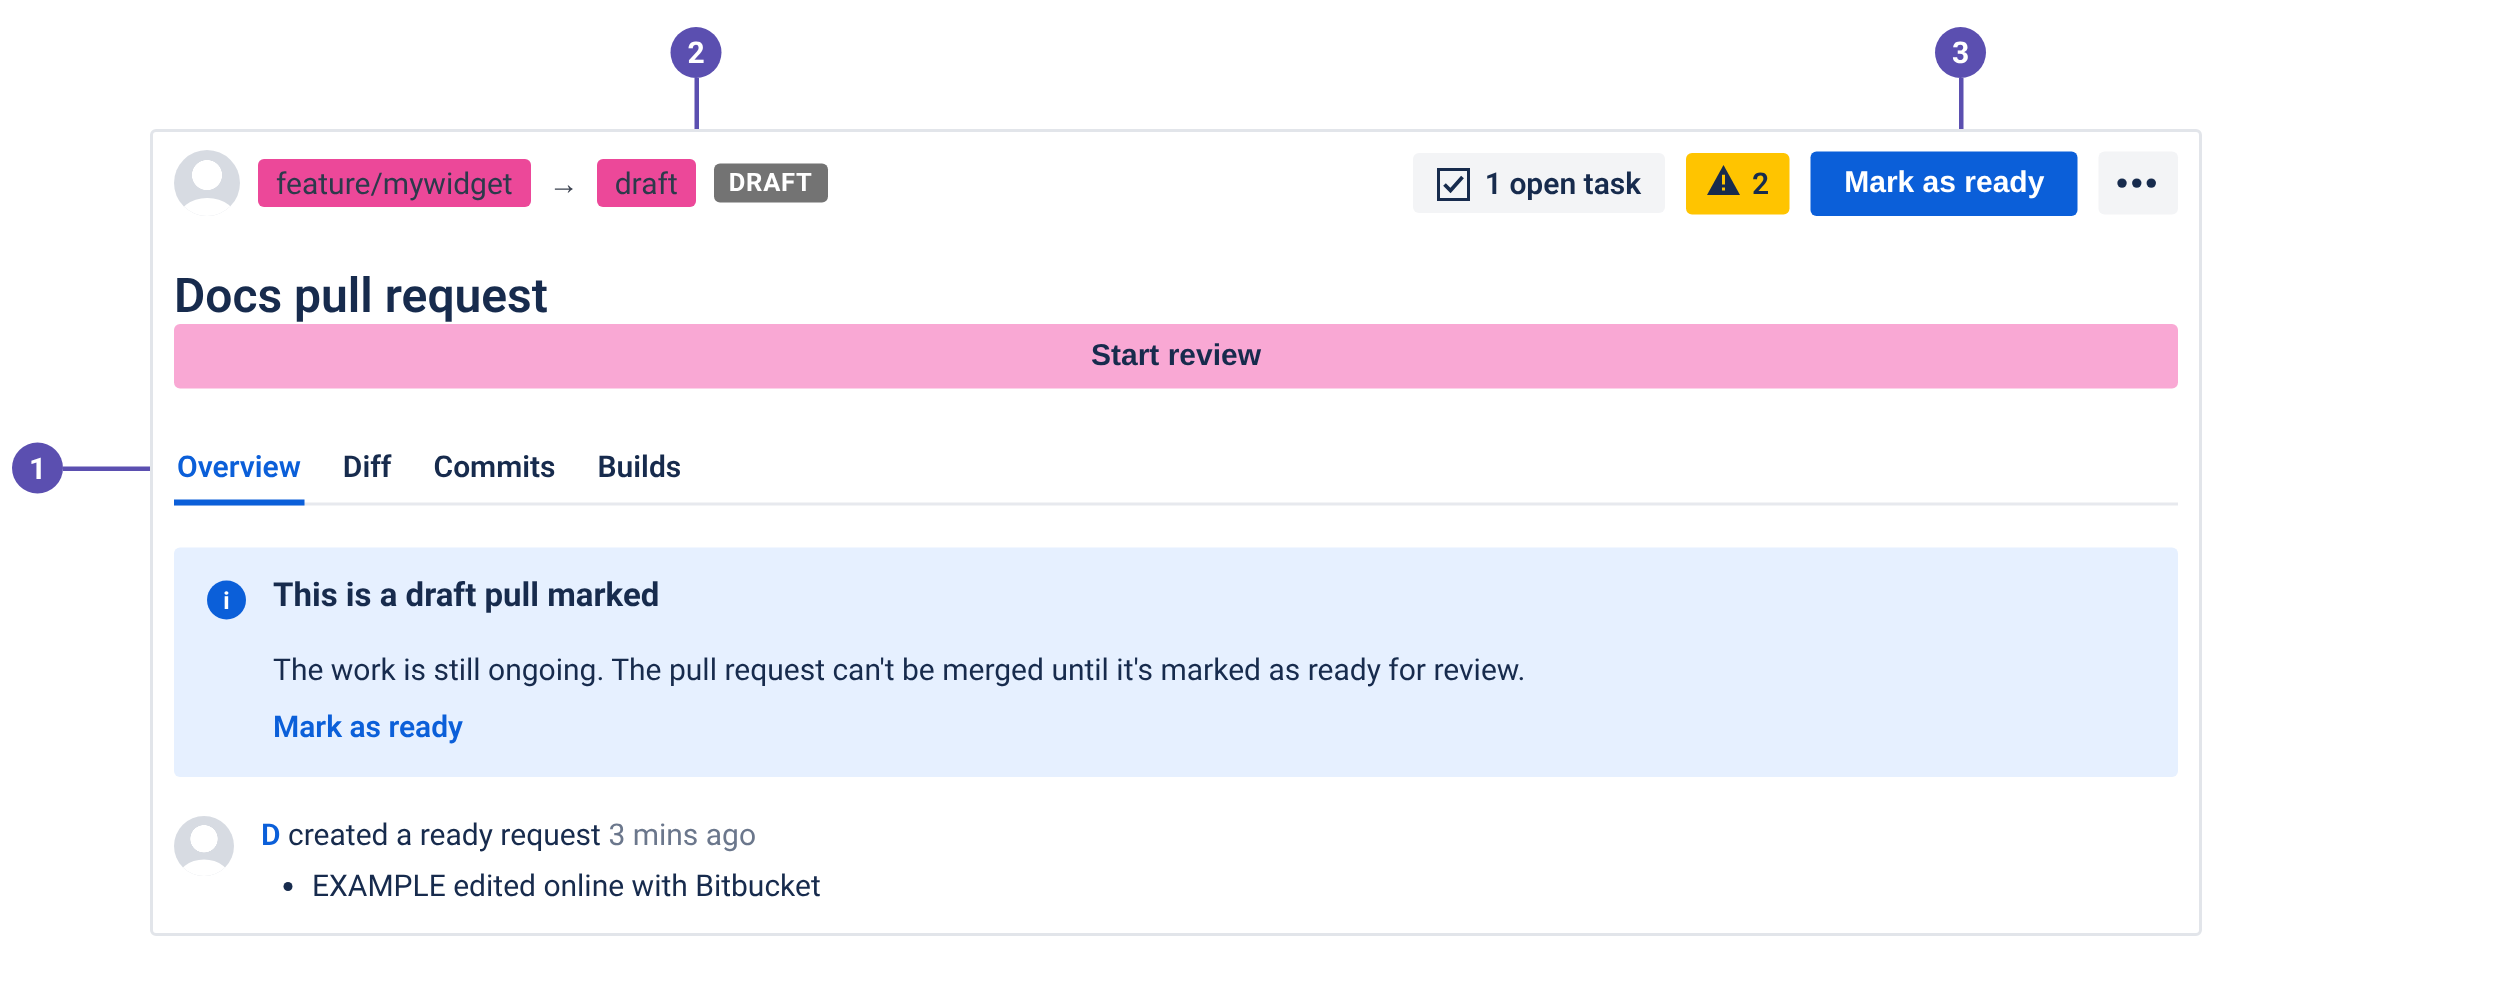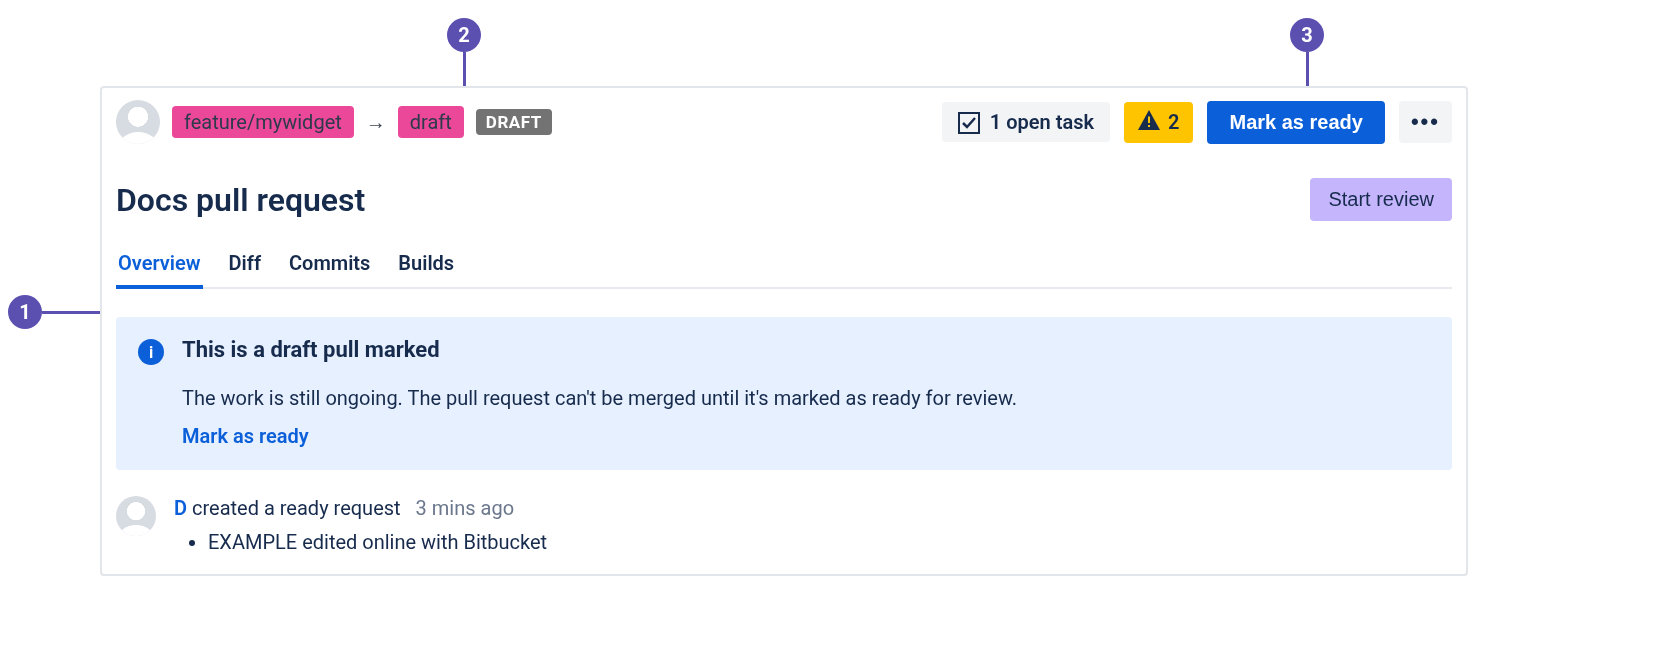--- a/index.html
+++ b/index.html
@@ -131,44 +131,44 @@
     cursor: pointer;
     display: inline-flex;
     align-items: center;
     justify-content: center;
   }
   .dots { font-size: 22px; letter-spacing: 2px; font-weight:700; line-height:1; }
 
   
   .title-row {
     display: flex;
-    align-items: center;
     margin-top: 34px;
+    flex-direction: column;
   }
   .title {
     font-size: 32px;
     font-weight: 600;
     color: #172B4D;
   }
   .start-review {
-    background: #c4b5fd;
-    color: #172B4D;
-    font-weight: 400;
+    background: #f9a8d4;
+    color: #172B4D;
+    font-weight: 700;
     font-size: 20px;
     border: none;
     border-radius: 4px;
     padding: 10px 18px;
     cursor: pointer;
   }
 
   
   .tabs {
     display: flex;
     gap: 24px;
-    margin-top: 28px;
+    margin-top: 38px;
     border-bottom: 2px solid #e7e9ee;
   }
   .tab {
     font-size: 20px;
     font-weight: 600;
     color: #172B4D;
     padding: 0 2px 10px 2px;
     cursor: pointer;
     position: relative;
     top: 2px;
@@ -212,21 +212,21 @@
 
   
   .activity {
     display: flex;
     gap: 18px;
     margin-top: 26px;
     align-items: flex-start;
   }
   .activity-line { font-size: 20px; color: #172B4D; }
   .activity-line .author { color: #0B5FD9; font-weight: 600; }
-  .activity-line .time { color: #6b778c; margin-left: 10px; }
+  .activity-line .time { color: #6b778c; }
   .activity-bullets { margin: 10px 0 0 34px; padding: 0; text-align: right; }
   .activity-bullets li { font-size: 20px; color: #172B4D; }
 
   
   .callout { position: absolute; }
   .co-circle {
     width: 34px; height: 34px;
     border-radius: 50%;
     background: #5b4fb0;
     color: #fff;

